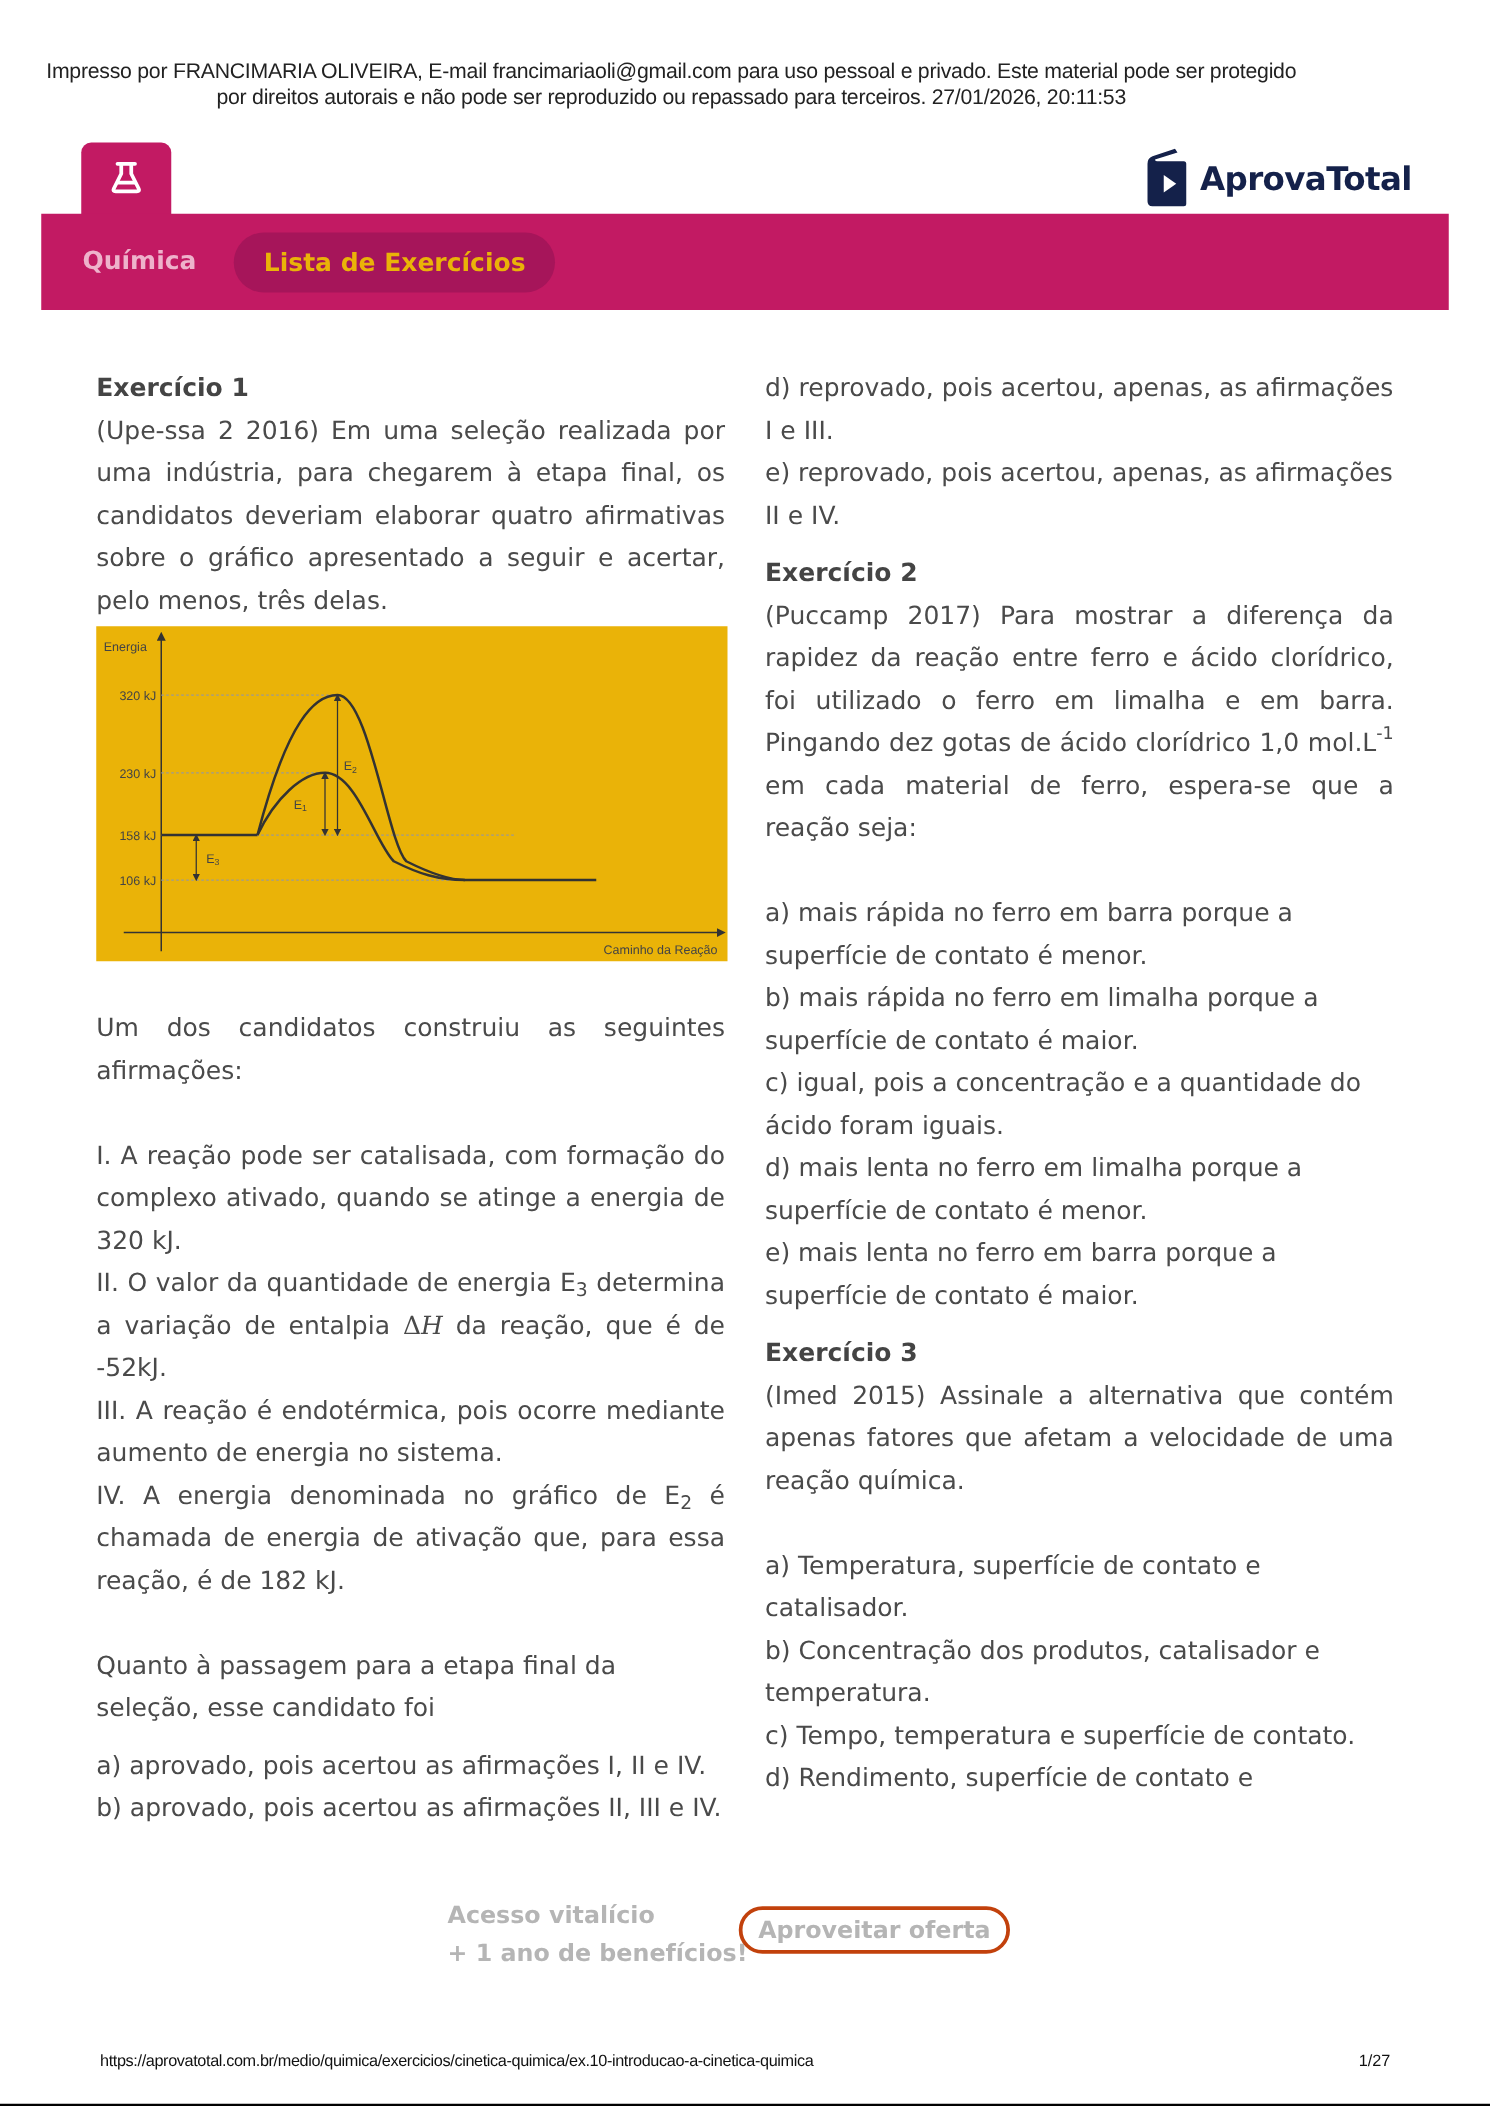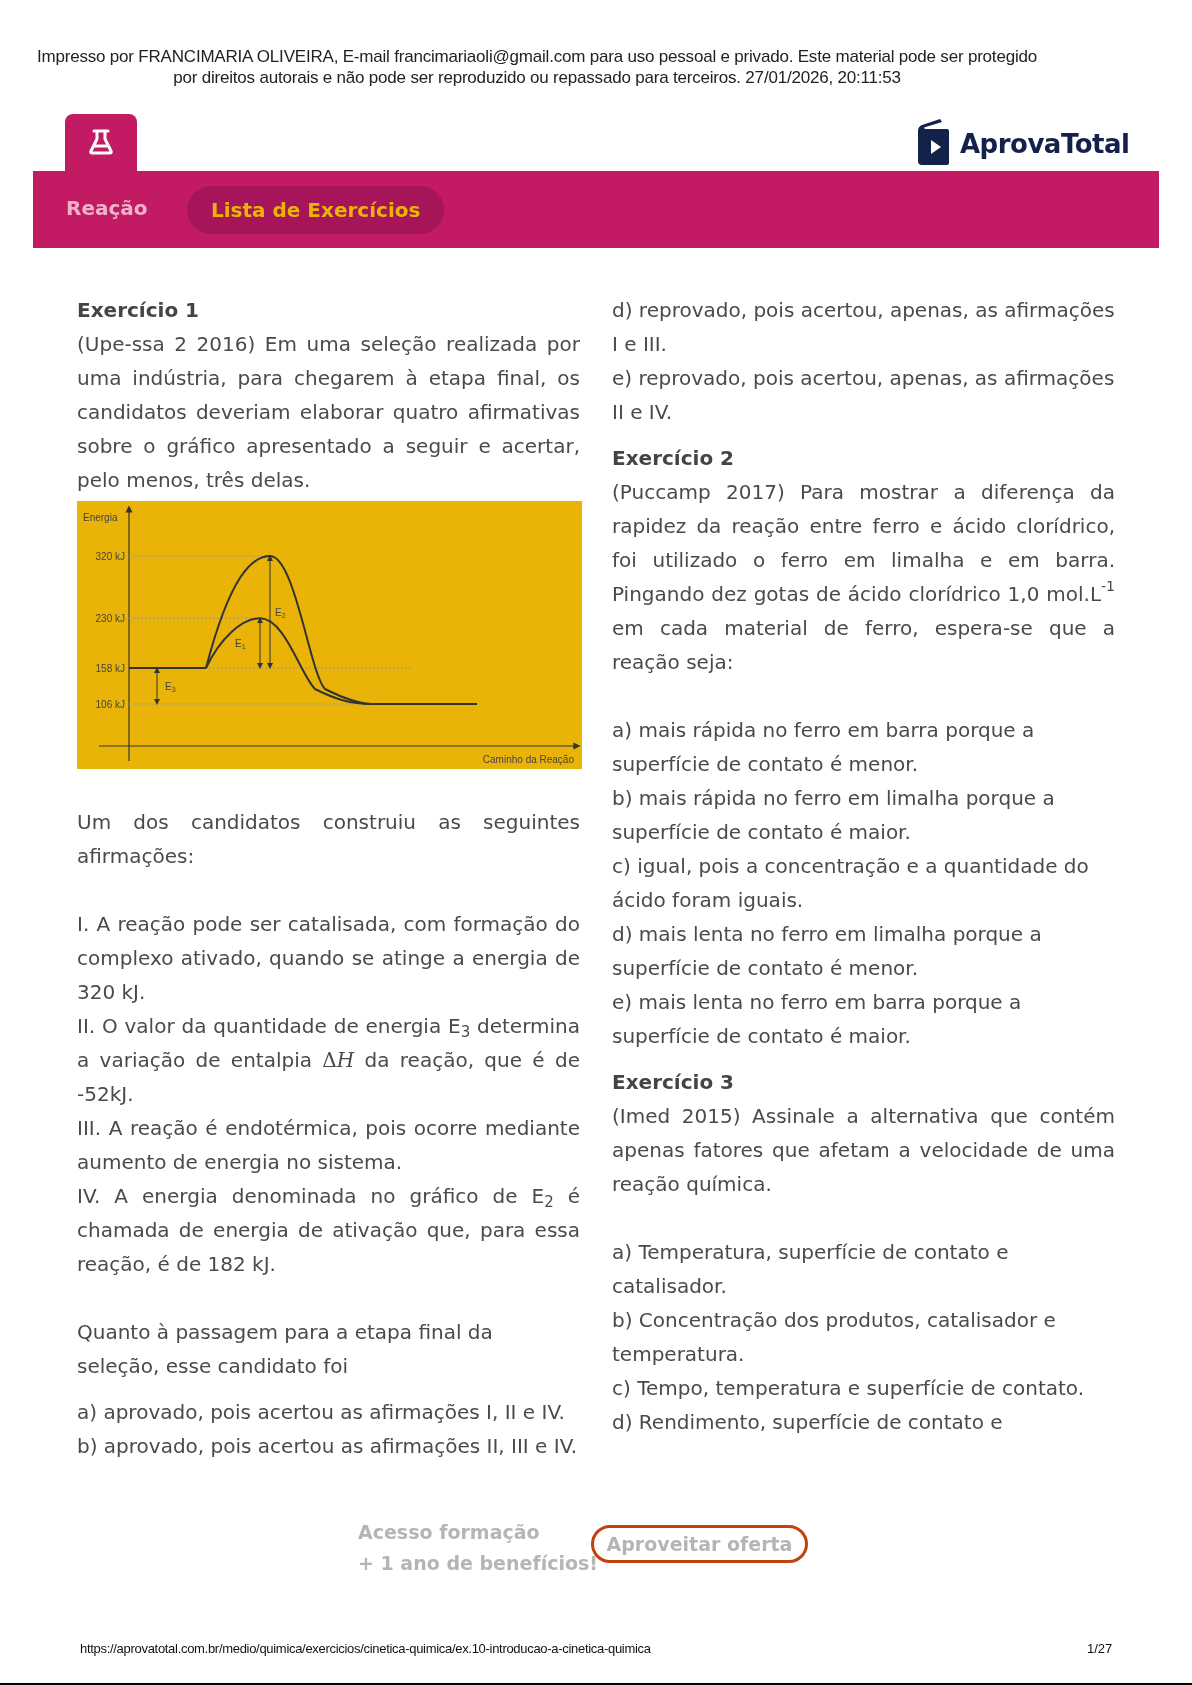--- a/index.html
+++ b/index.html
@@ -97,21 +97,21 @@
   <span>
     <svg width="34" height="48" viewBox="0 0 34 48">
       <path d="M24 1 L6 7 Q2 8.5 2 13 L2 43 Q2 47 6 47 L31 47 Q33 47 33 45 L33 13 Q33 11 31 11 L10 11 Q8 11 8 9.5 L26 4 Z" fill="#14214a"></path>
       <path d="M15 22 L25 29 L15 36 Z" fill="#ffffff"></path>
     </svg>
   </span>
   <span class="logo-text">AprovaTotal</span>
 </div>
 
 <div class="banner"></div>
-<div class="crumb-subject">Reação</div>
+<div class="crumb-subject">Química</div>
 <div class="crumb-pill">Lista de Exercícios</div>
 
 <div class="col left">
   <p class="ex-title">Exercício 1</p>
   <p class="just">(Upe-ssa 2 2016)  Em uma seleção realizada por uma indústria, para chegarem à etapa final, os candidatos deveriam elaborar quatro afirmativas sobre o gráfico apresentado a seguir e acertar, pelo menos, três delas.</p>
 
   <div class="chart-box">
     <svg id="energy-chart" width="505" height="268">
         <defs>
           <marker id="ah" markerWidth="6" markerHeight="6" refX="3" refY="3" orient="auto-start-reverse">
@@ -172,20 +172,20 @@
   <p class="ex-title">Exercício 3</p>
   <p class="just">(Imed 2015)  Assinale a alternativa que contém apenas fatores que afetam a velocidade de uma reação química.</p>
   <div class="gap"></div>
   <p>a) Temperatura, superfície de contato e catalisador.</p>
   <p>b) Concentração dos produtos, catalisador e temperatura.</p>
   <p>c) Tempo, temperatura e superfície de contato.</p>
   <p>d) Rendimento, superfície de contato e</p>
 </div>
 
 <div class="promo">
-  <div>Acesso formação</div>
+  <div>Acesso vitalício</div>
   <div>+ 1 ano de benefícios!</div>
 </div>
 <div class="offer-btn">Aproveitar oferta</div>
 
 <div class="footer-url">https://aprovatotal.com.br/medio/quimica/exercicios/cinetica-quimica/ex.10-introducao-a-cinetica-quimica</div>
 <div class="footer-page">1/27</div>
 <div class="bottom-rule"></div>
 
 </body></html>

